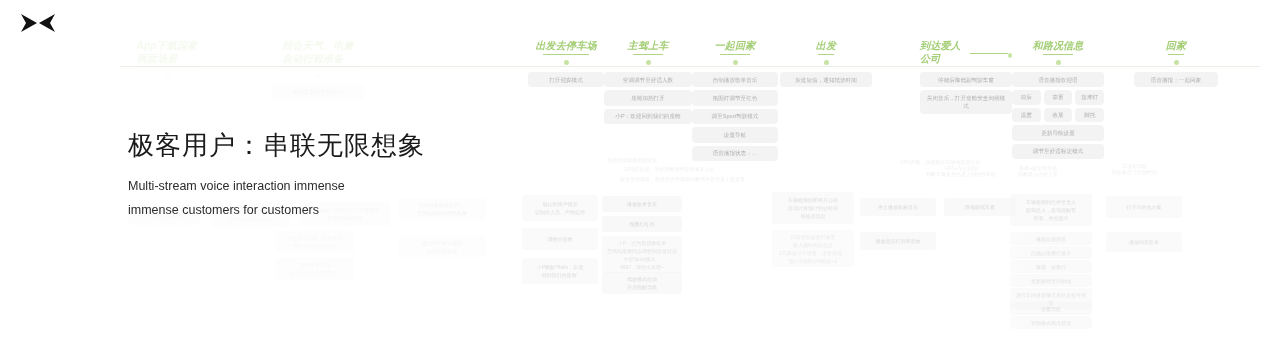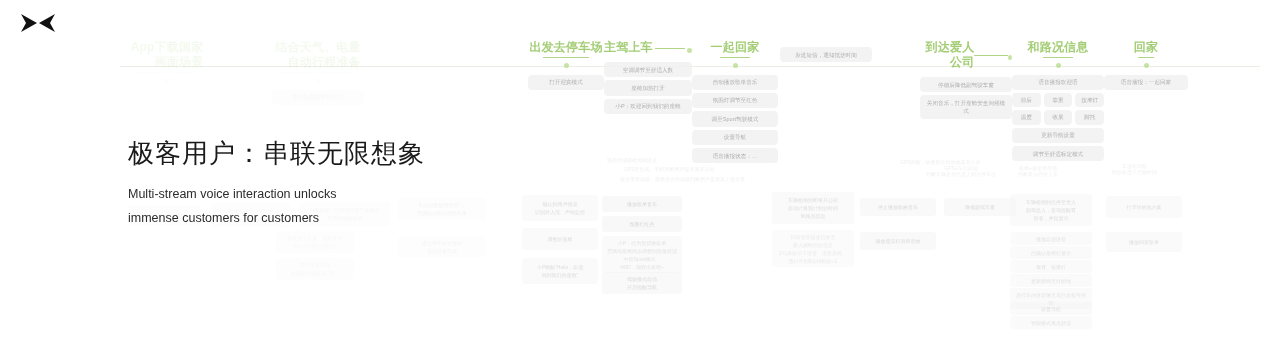--- a/index.html
+++ b/index.html
@@ -17,23 +17,23 @@
 
   
   .diagram{position:absolute;left:0;top:0;width:1271px;height:344px;}
 
   .axis{
     position:absolute;left:120px;top:66px;width:1140px;height:1px;
     background:#eceee6;
   }
   .col{position:absolute;top:40px;display:flex;flex-direction:column;align-items:center;}
   .col-head{
-    text-align:right;line-height:1.25;
-    font-size:12px;font-weight:700;color:#8cc152;
-    white-space:pre-line;letter-spacing:.2px;
+    text-align:left;line-height:1.25;
+    font-size:10px;font-weight:700;color:#8cc152;
+    white-space:pre-line;letter-spacing:.2px;font-style:italic;
   }
   .col-underline{height:1px;background:#9ecb6a;margin:1.5px auto 0;}
   .dot{
     width:5px;height:5px;border-radius:50%;
     background:#b9dd8e;margin-top:5px;
   }
   .cards{margin-top:7px;display:flex;flex-direction:column;align-items:center;gap:3px;width:100%;}
 
   .card{
     background:#f1f1f1;
@@ -63,21 +63,21 @@
     position:absolute;
     font-size:5px;color:#c8c8c8;white-space:nowrap;
   }
   .strip{
     position:absolute;background:#f4f4f4;border-radius:3px;
     color:#b5b5b5;font-size:5px;line-height:1.6;text-align:center;
     padding:2.5px 4px;box-sizing:border-box;white-space:pre-line;
   }
 
   
-  .title-wrap{position:absolute;left:128px;top:136px;}
+  .title-wrap{position:absolute;left:128px;top:128px;}
   .title-cn{
     font-size:26px;color:#1a1a1a;letter-spacing:1px;
     font-family:"DejaVu Sans","Liberation Sans",sans-serif;
     margin:0 0 12px 0;font-weight:400;
   }
   .title-en{
     font-size:12.5px;color:#2b2b2b;line-height:1.9;margin:0;
     font-family:"Liberation Sans",sans-serif;
   }
 </style>
@@ -120,21 +120,21 @@
           <div class="" style="display: flex; flex-direction: column; align-items: center; width: 100%;">
             <div class="col-head">出发去停车场</div>
             <div class="col-underline" style="width: 45.6px;"></div>
             <div class="dot"></div>
           </div>
           <div class="cards">
             <div class="card wide">打开迎宾模式</div>
           </div>
         </div>
         <div class="col t5" style="left: 604px; width: 88px;">
-          <div class="" style="display: flex; flex-direction: row; align-items: center; width: 100%;">
+          <div class="" style="display: flex; flex-direction: column; align-items: center; width: 100%;">
             <div class="col-head">主驾上车</div>
             <div class="col-underline" style="width: 30.4px;"></div>
             <div class="dot"></div>
           </div>
           <div class="cards">
             <div class="card wide">空调调节至舒适人数</div>
             <div class="card wide">座椅加热打开</div>
             <div class="card wide">小P：欢迎回到我们的座舱</div>
           </div>
         </div>
@@ -146,20 +146,25 @@
           </div>
           <div class="cards">
             <div class="card wide">自动播放歌单音乐</div>
             <div class="card wide">氛围灯调节至红色</div>
             <div class="card wide">调至Sport驾驶模式</div>
             <div class="card wide">设置导航</div>
             <div class="card wide">语音播报状态：…</div>
           </div>
         </div>
         <div class="col t5" style="left: 780px; width: 92px;">
+          <div class="" style="display: flex; flex-direction: column; align-items: center; width: 100%;">
+            <div class="col-head">出发</div>
+            <div class="col-underline" style="width: 15.2px;"></div>
+            <div class="dot"></div>
+          </div>
           <div class="cards">
             <div class="card wide">发送短信，通知抵达时间</div>
           </div>
         </div>
         <div class="col t5" style="left: 920px; width: 92px;">
           <div class="" style="display: flex; align-items: center; width: 100%;">
             <div class="col-head">到达爱人公司</div>
             <div class="col-underline" style="width: 45.6px;"></div>
             <div class="dot"></div>
           </div>
@@ -183,21 +188,21 @@
             </div>
             <div class="pillrow">
               <div class="card">温度</div>
               <div class="card">收展</div>
               <div class="card">脚托</div>
             </div>
             <div class="card wide">更新导航设置</div>
             <div class="card wide">调节至舒适标定模式</div>
           </div>
         </div>
-        <div class="col t5" style="left: 1104px; width: 84px;">
+        <div class="col t5" style="left: 1134px; width: 84px;">
           <div class="" style="display: flex; flex-direction: column; align-items: center; width: 100%;">
             <div class="col-head">回家</div>
             <div class="col-underline" style="width: 15.2px;"></div>
             <div class="dot"></div>
           </div>
           <div class="cards">
             <div class="card wide">语音播报：一起回家</div>
           </div>
         </div>
       </div>
@@ -258,17 +263,17 @@
         <div class="strip" style="left: 1010px; top: 288px; width: 82px; min-height: 13px; opacity: 0.4; display: flex; align-items: center; justify-content: center;">进行车内语音聊天后已全程可控制</div>
         <div class="strip" style="left: 1010px; top: 302px; width: 82px; min-height: 13px; opacity: 0.4; display: flex; align-items: center; justify-content: center;">设置导航</div>
         <div class="strip" style="left: 1010px; top: 316px; width: 82px; min-height: 13px; opacity: 0.4; display: flex; align-items: center; justify-content: center;">智能模式离点舒适</div>
         <div class="strip" style="left: 1106px; top: 196px; width: 76px; min-height: 22px; opacity: 0.45; display: flex; align-items: center; justify-content: center;">打卡目的地方案</div>
         <div class="strip" style="left: 1106px; top: 232px; width: 76px; min-height: 20px; opacity: 0.45; display: flex; align-items: center; justify-content: center;">播放回家歌单</div>
       </div>
   </div>
 
   <div class="title-wrap">
     <h1 class="title-cn">极客用户：串联无限想象</h1>
-    <p class="title-en">Multi-stream voice interaction unlocks</p>
+    <p class="title-en">Multi-stream voice interaction immense</p>
     <p class="title-en">immense customers for customers</p>
   </div>
 
 </div>
 
 </body></html>

